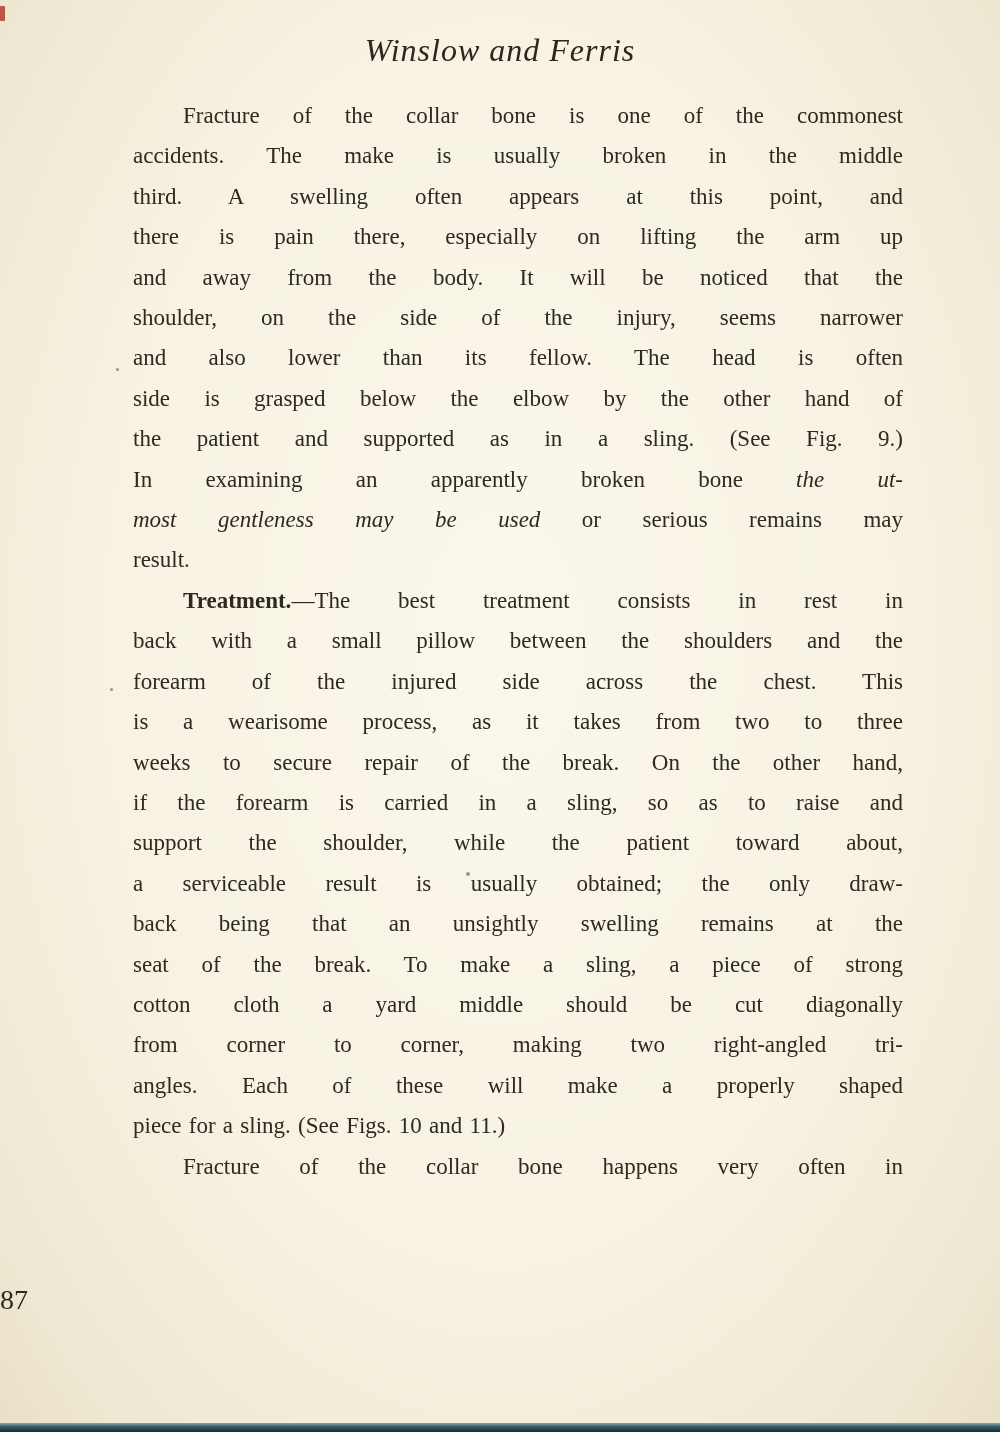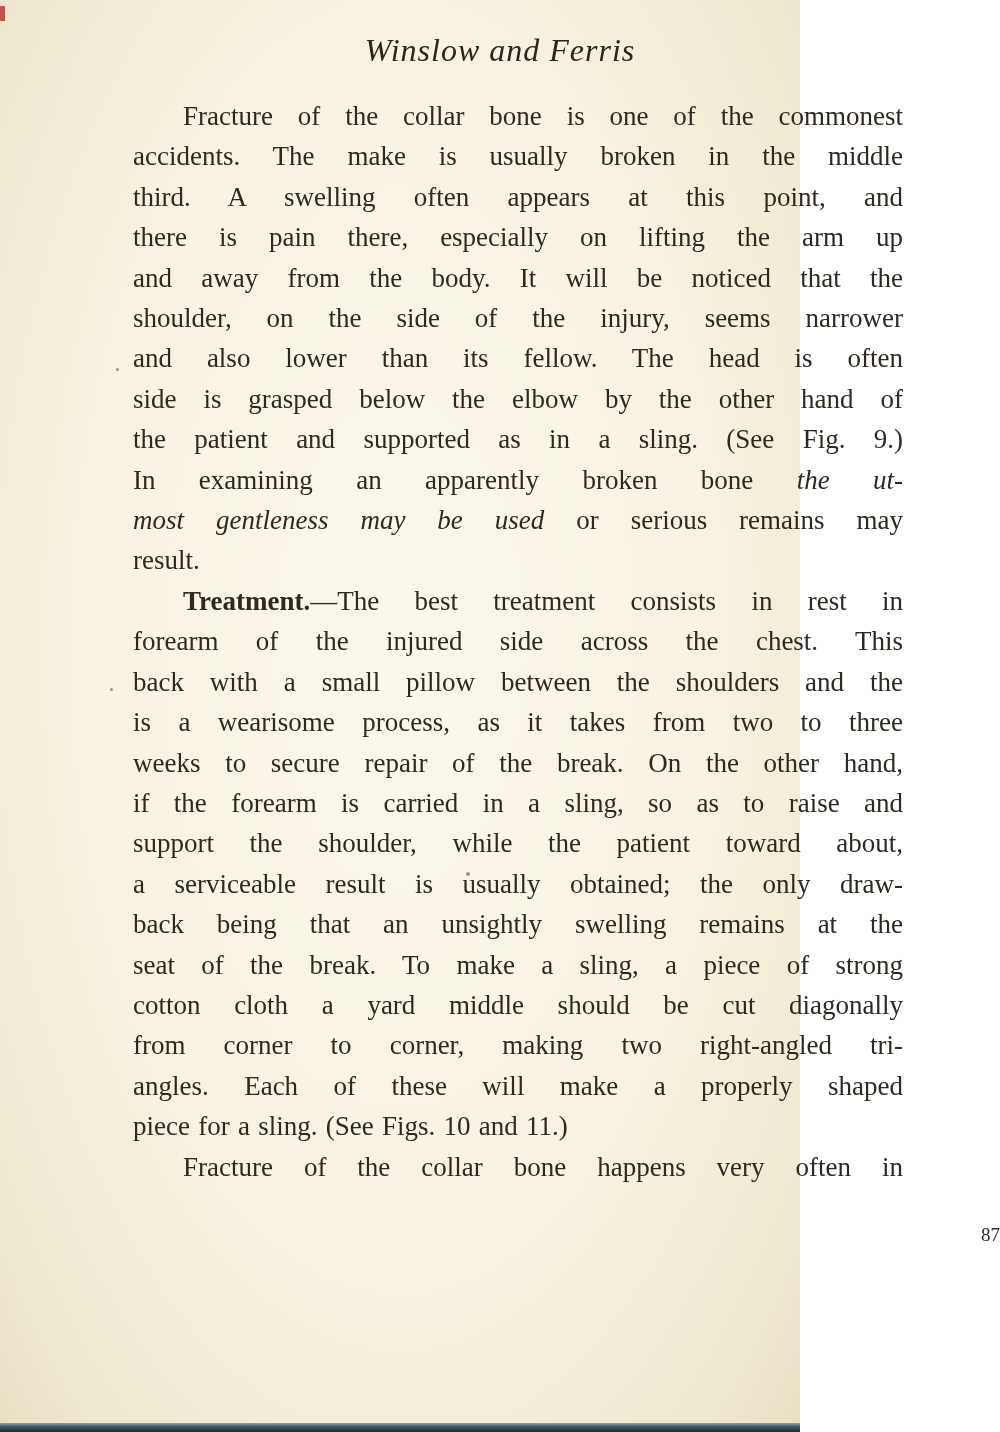--- a/index.html
+++ b/index.html
@@ -7,21 +7,21 @@
     padding: 0;
   }
   body {
     width: 1000px;
     height: 1432px;
     font-family: "Liberation Serif", serif;
     overflow: hidden;
   }
   .page {
     position: relative;
-    width: 800px;
+    width: 1000px;
     height: 1432px;
     background:
       radial-gradient(ellipse at 50% 45%, #fbf7ec 0%, #f7f2e2 55%, #efe8d2 88%, #e8dfc5 100%);
     color: #2e2a22;
   }
   .running-header {
     position: absolute;
     top: 32px;
     left: 0;
     width: 1000px;
@@ -29,46 +29,46 @@
     font-style: italic;
     font-size: 32px;
     letter-spacing: 1px;
     color: #2b271f;
   }
   .text-block {
     position: absolute;
     top: 96px;
     left: 133px;
     width: 770px;
-    font-size: 27px;
+    font-size: 23px;
     line-height: 40.4px;
     word-spacing: 1.5px;
   }
   .para {
     margin: 0;
   }
   .para .line:first-child {
     text-indent: 50px;
   }
   .line {
     text-align: justify;
     text-align-last: justify;
   }
   .line.last {
     text-align-last: left;
   }
   .bold { font-weight: bold; }
   .italic { font-style: italic; }
   .page-number {
     position: absolute;
-    top: 1224px;
+    top: 1284px;
     left: 0;
     width: 1000px;
-    text-align: right;
-    font-size: 19px;
+    text-align: left;
+    font-size: 28px;
     color: #2e2a22;
   }
   
   .scan-edge {
     position: absolute;
     left: 0;
     right: 0;
     bottom: 0;
     height: 9px;
     background: linear-gradient(180deg, #8da3ab 0%, #3a5d68 40%, #122e36 100%);
@@ -111,22 +111,22 @@
         <div class="line"><span>shoulder, on the side of the injury, seems narrower</span></div>
         <div class="line"><span>and also lower than its fellow. The head is often</span></div>
         <div class="line"><span>side is grasped below the elbow by the other hand of</span></div>
         <div class="line"><span>the patient and supported as in a sling. (See Fig. 9.)</span></div>
         <div class="line"><span>In examining an apparently broken bone </span><span class="italic">the ut-</span></div>
         <div class="line"><span class="italic">most gentleness may be used</span><span> or serious remains may</span></div>
         <div class="line last"><span>result.</span></div>
       </div>
       <div class="para">
         <div class="line"><span class="bold">Treatment.</span><span>—The best treatment consists in rest in</span></div>
+        <div class="line"><span>back with a small pillow between the shoulders and the</span></div>
         <div class="line"><span>forearm of the injured side across the chest. This</span></div>
-        <div class="line"><span>back with a small pillow between the shoulders and the</span></div>
         <div class="line"><span>is a wearisome process, as it takes from two to three</span></div>
         <div class="line"><span>weeks to secure repair of the break. On the other hand,</span></div>
         <div class="line"><span>if the forearm is carried in a sling, so as to raise and</span></div>
         <div class="line"><span>support the shoulder, while the patient toward about,</span></div>
         <div class="line"><span>a serviceable result is usually obtained; the only draw-</span></div>
         <div class="line"><span>back being that an unsightly swelling remains at the</span></div>
         <div class="line"><span>seat of the break. To make a sling, a piece of strong</span></div>
         <div class="line"><span>cotton cloth a yard middle should be cut diagonally</span></div>
         <div class="line"><span>from corner to corner, making two right-angled tri-</span></div>
         <div class="line"><span>angles. Each of these will make a properly shaped</span></div>

